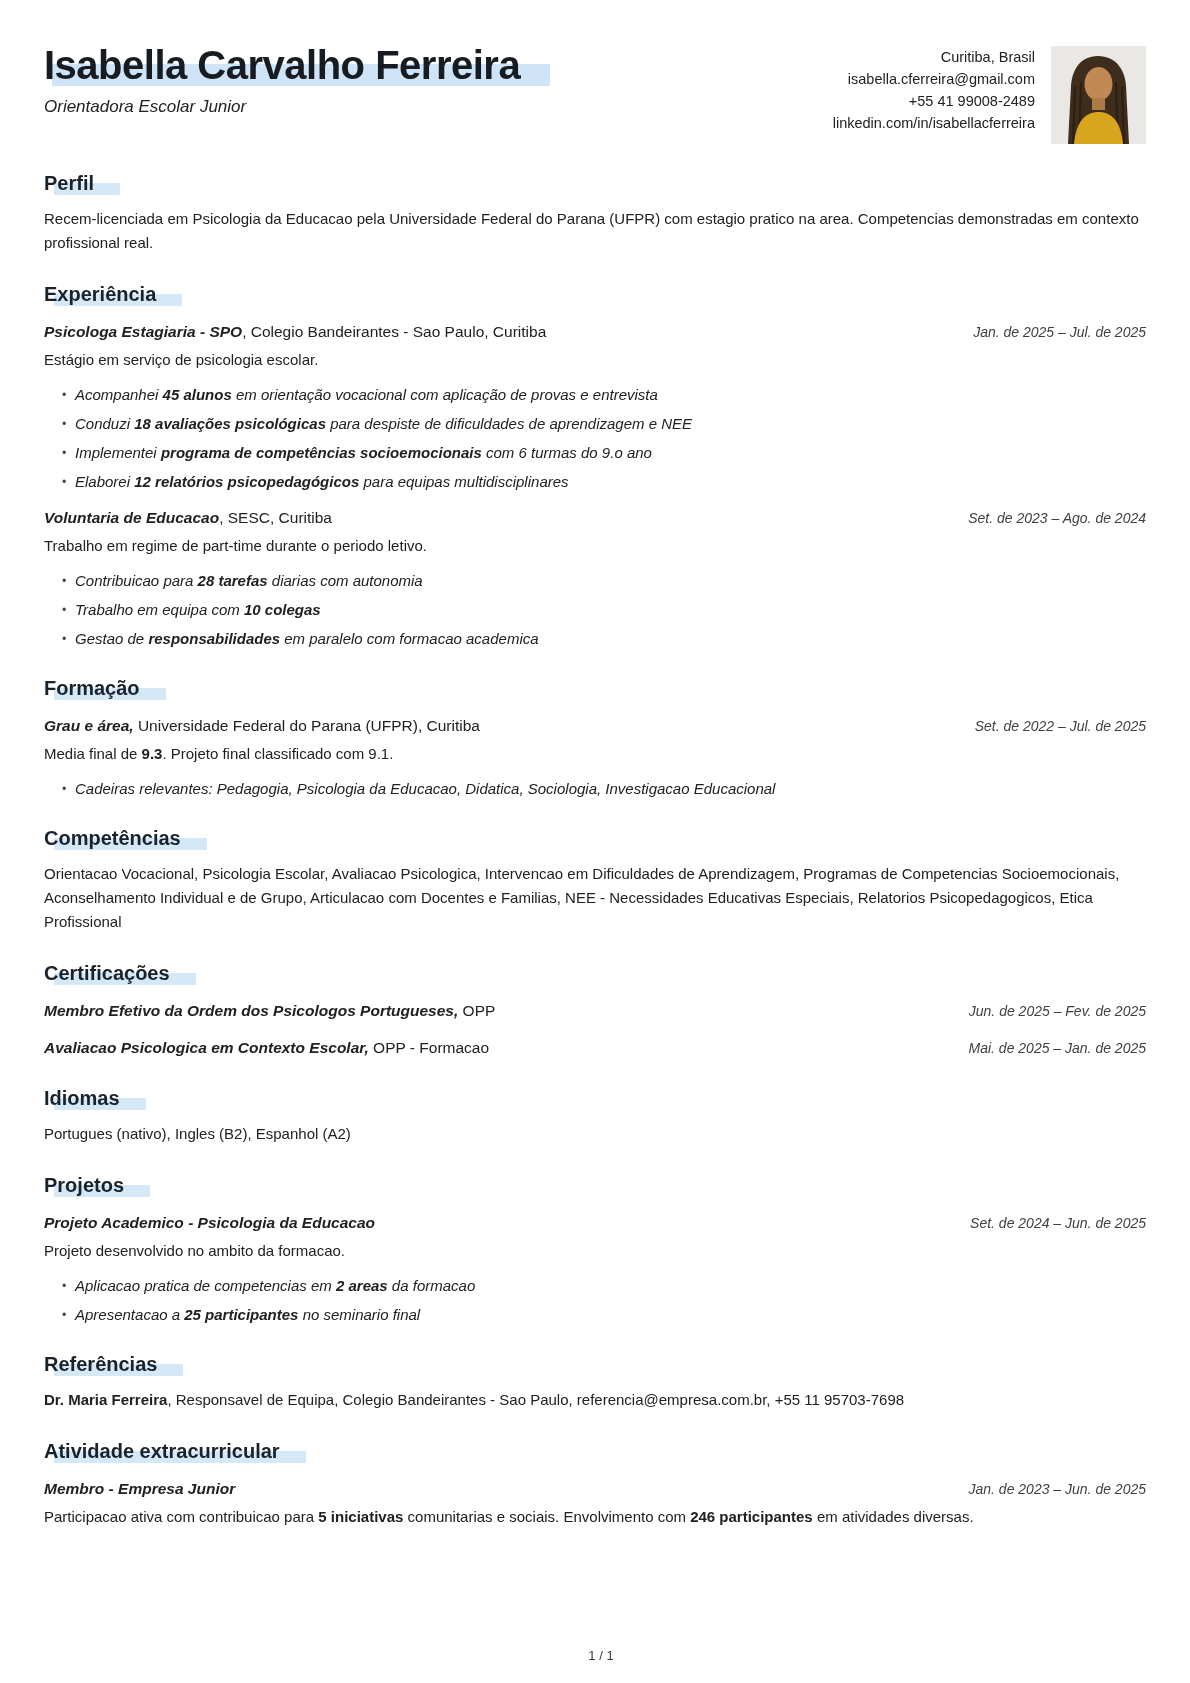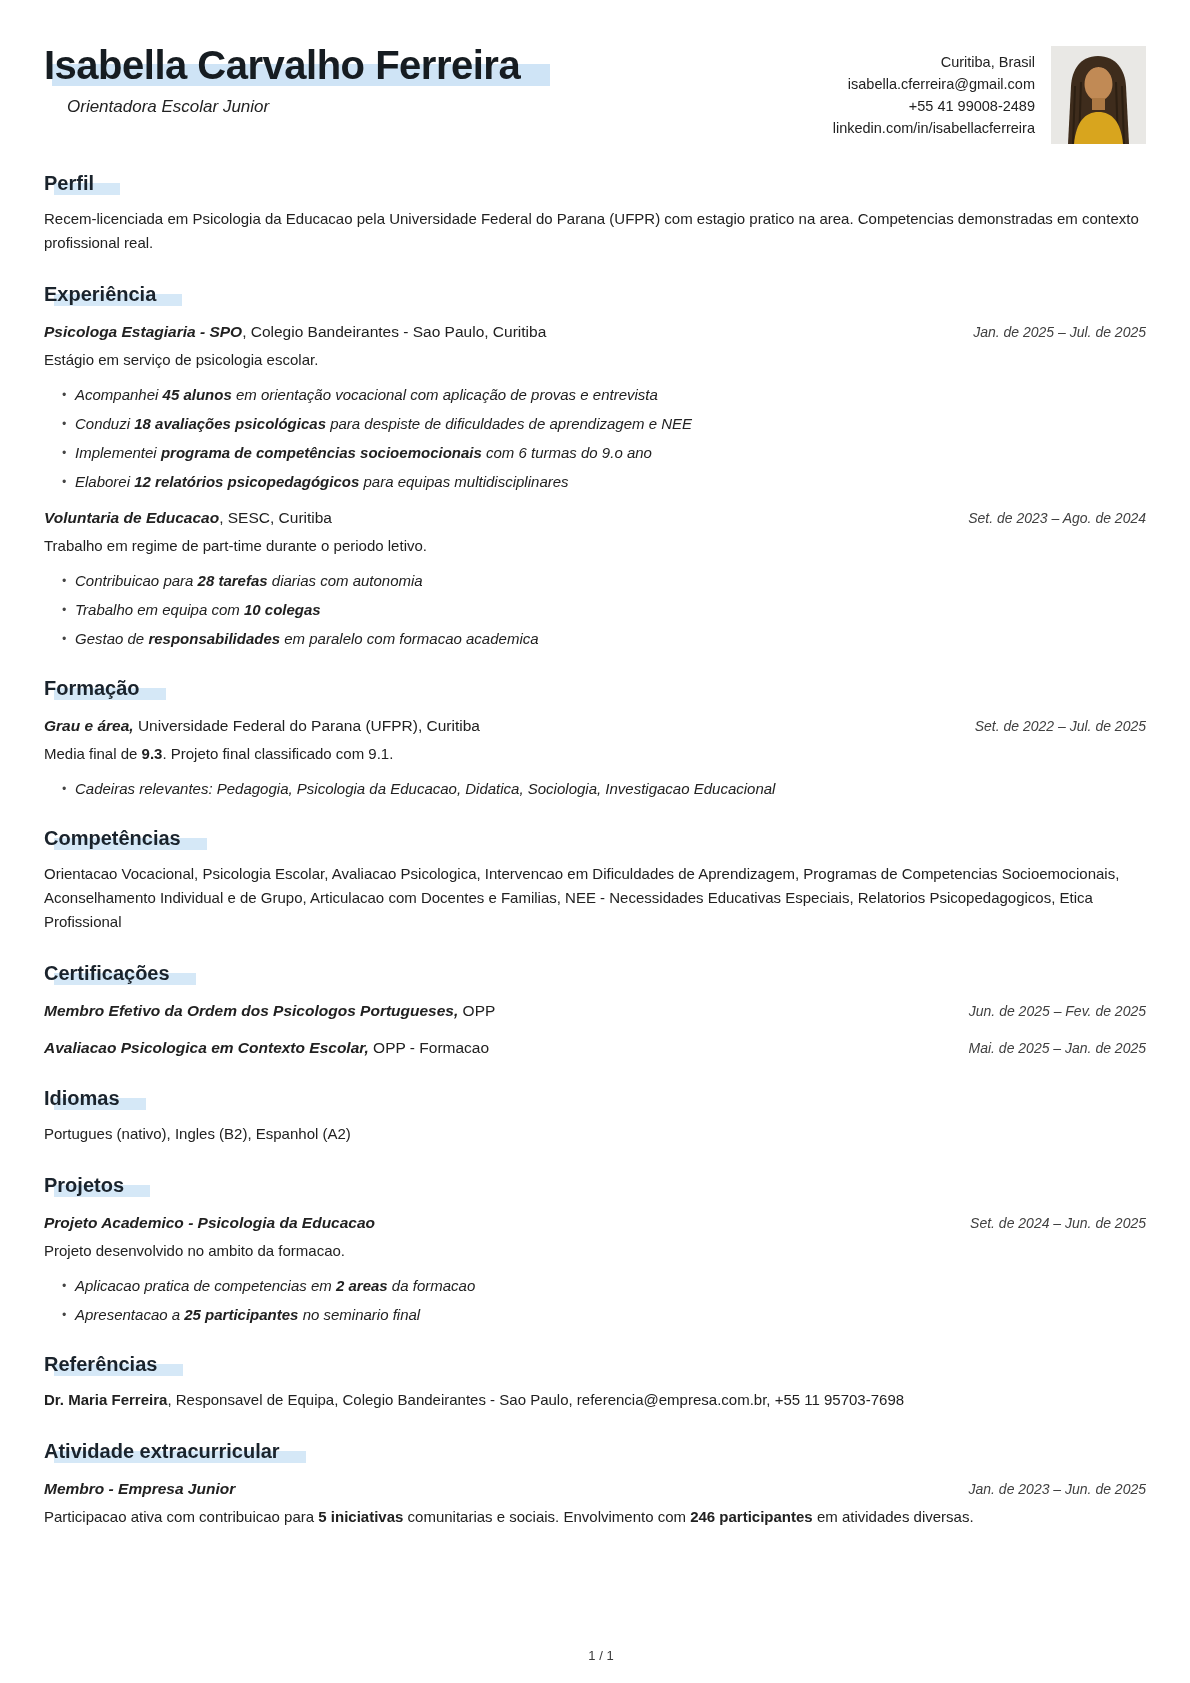--- a/index.html
+++ b/index.html
@@ -31,22 +31,22 @@
     line-height: 1.15;
   }
   .name::after {
     content: "";
     position: absolute;
     left: 8px; right: -30px;
     top: 48%; bottom: 5%;
     background: #cfe4f6;
     z-index: -1;
   }
-  .subtitle { font-style: italic; font-size: 17px; margin-top: 9px; color: #222; margin-left: 23px; }
-  .header-right { display: flex; align-items: center; gap: 16px; margin-top: 4px; }
+  .subtitle { font-style: italic; font-size: 17px; margin-top: 9px; color: #222; }
+  .header-right { display: flex; align-items: flex-start; gap: 16px; margin-top: 4px; }
   .contact { text-align: right; font-size: 14.5px; line-height: 22px; color: #222; }
   .photo-frame { width: 95px; height: 98px; flex: 0 0 auto; overflow: hidden; }
   .photo-frame svg { display: block; }
 
   
   .section-head { margin-top: 27px; margin-bottom: 12px; }
   .sec-h {
     display: inline-block;
     position: relative;
     z-index: 0;

